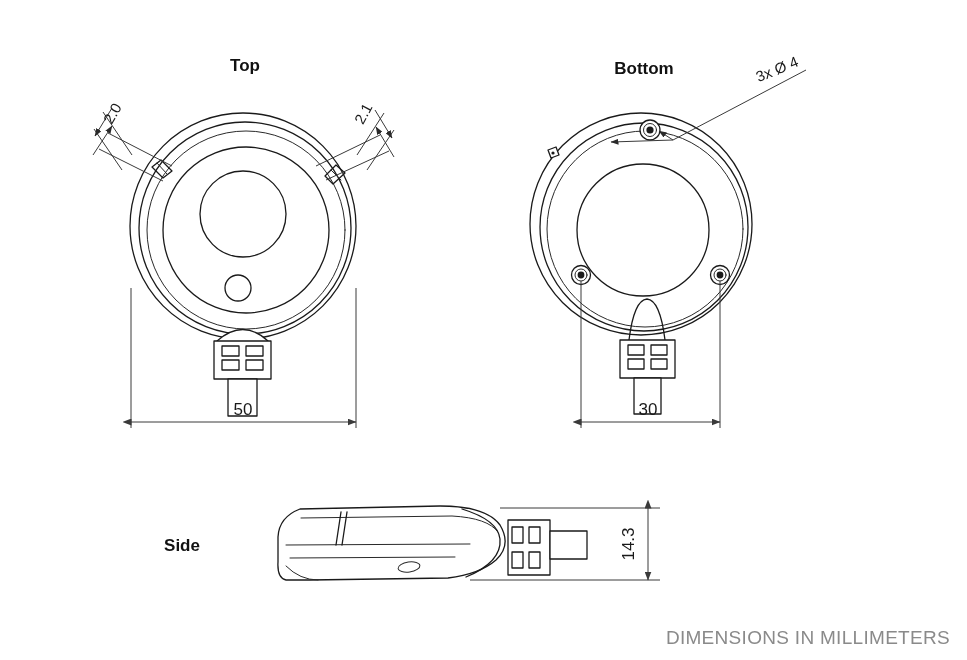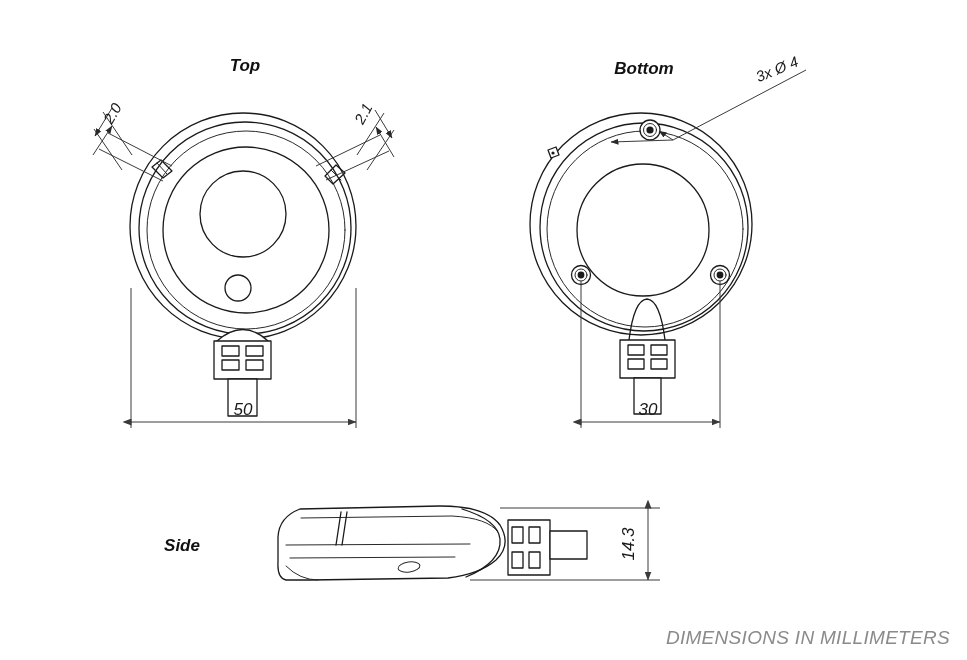--- a/index.html
+++ b/index.html
@@ -13,21 +13,20 @@
     position: relative;
     font-family: "Liberation Sans", sans-serif;
     overflow: hidden;
   }
   #drawing-root {
     position: absolute;
     left: 0;
     top: 0;
     width: 967px;
     height: 560px;
-    font-style: italic;
   }
   svg.sheet {
     display: block;
     width: 967px;
     height: 660px;
   }
   .view-label {
     font-family: "Liberation Sans", sans-serif;
     font-size: 17px;
     font-weight: bold;

